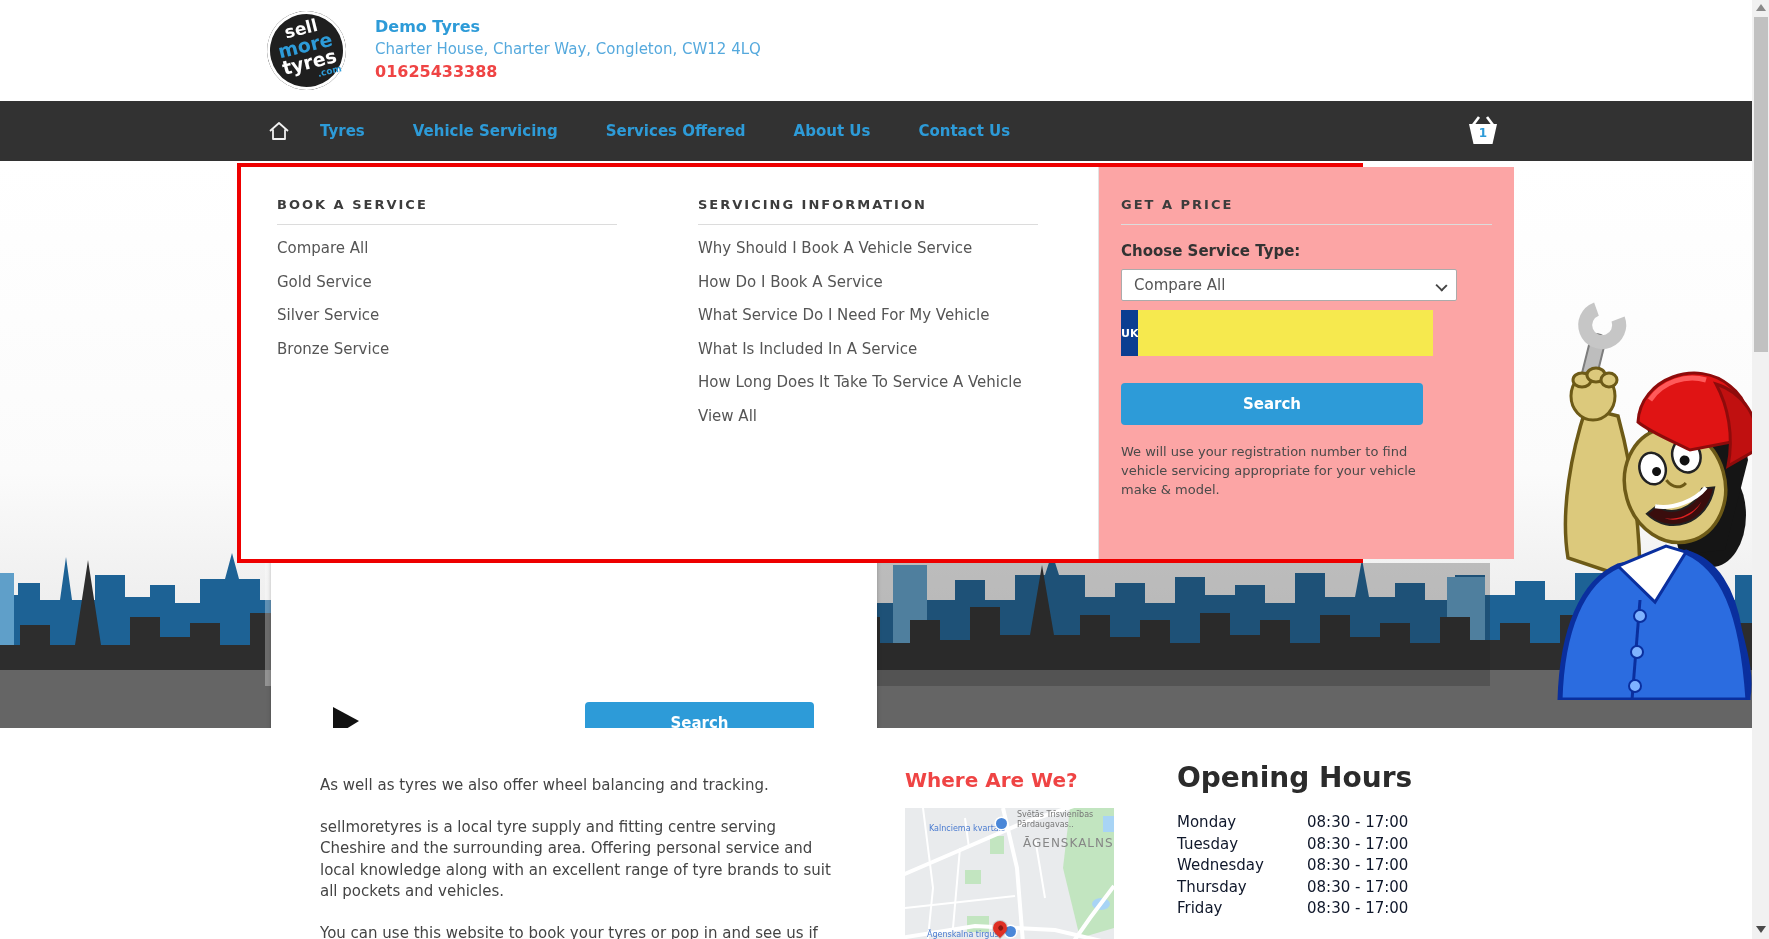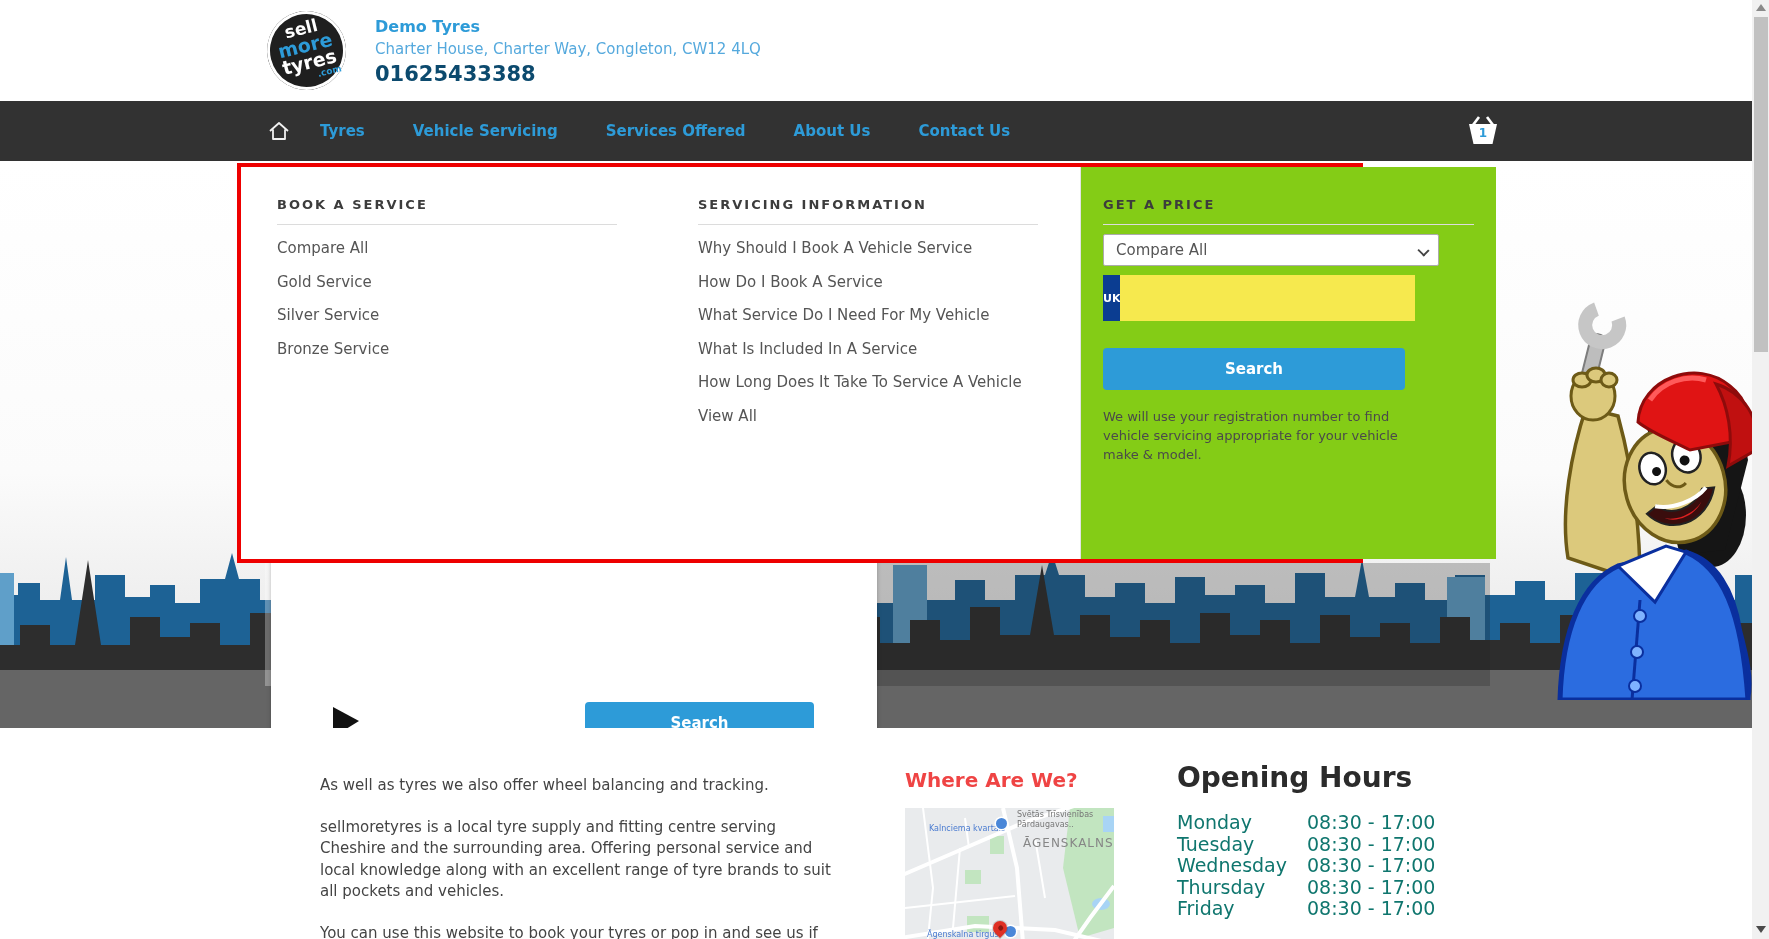--- a/index.html
+++ b/index.html
@@ -13,21 +13,21 @@
     background:#1f1f1f; transform:rotate(-14deg); display:flex; flex-direction:column;
     align-items:center; justify-content:center; line-height:0.92; box-shadow:0 0 0 3px #fff inset; }
   .logo span { display:block; font-weight:bold; }
   .logo .w1 { color:#fff; font-size:17px; }
   .logo .w2 { color:#2d9bd8; font-size:19px; }
   .logo .w3 { color:#fff; font-size:19px; }
   .logo .w4 { color:#2d9bd8; font-size:9px; align-self:flex-end; margin-right:10px; }
   .shopinfo { position:absolute; left:375px; top:17px; }
   .shopinfo .name { color:#2d9bd8; font-weight:bold; font-size:16px; }
   .shopinfo .addr { color:#55a9dd; font-size:15px; margin-top:4px; }
-  .shopinfo .phone { color:#0c4a6e; font-weight:bold; font-size:21px; margin-top:4px; }
+  .shopinfo .phone { color:#ef4444; font-weight:bold; font-size:16px; margin-top:4px; }
 
   
   .navbar { position:absolute; left:0; top:101px; width:1752px; height:60px; background:#323232;
     display:flex; align-items:center; padding-left:262px; }
   .homebtn { width:34px; height:34px; display:flex; align-items:center; justify-content:center; cursor:pointer; }
   .nav-item { color:#2d9bd8; font-weight:bold; font-size:15px; padding:0 24px; cursor:pointer; }
   .basket { position:absolute; left:1464px; top:12px; width:38px; height:38px; cursor:pointer; }
   .basket .count { position:absolute; left:0; top:13px; width:38px; text-align:center;
     color:#2d9bd8; font-size:12px; font-weight:bold; }
 
@@ -51,21 +51,21 @@
     color:#fff; font-size:11px; font-weight:bold; text-align:center; line-height:16px;
     font-family:"DejaVu Serif","Liberation Serif",serif; vertical-align:-2px; margin-right:5px; }
   .mechanic { position:absolute; left:1490px; top:139px; width:272px; height:400px; }
 
   
   .megamenu { position:absolute; left:237px; top:163px; width:1126px; height:400px; background:#fff;
     border:4px solid #ee0000; z-index:30; }
   .mcol { position:absolute; top:0; height:392px; }
   .mcol1 { left:36px; width:340px; }
   .mcol2 { left:457px; width:340px; }
-  .mcol3 { left:839px; width:416px; background:#84cc16; border-left:1px solid #e3e3e3; padding:0 22px; }
+  .mcol3 { left:857px; width:416px; background:#fca5a5; border-left:1px solid #e3e3e3; padding:0 22px; }
   .mtitle { margin-top:30px; font-size:13px; font-weight:bold; letter-spacing:2px; color:#3c3c3c; }
   .mrule { border:none; border-top:1px solid #dcdcdc; margin-top:12px; }
   .mlink { margin-top:14px; font-size:15px; color:#555; cursor:pointer; line-height:1.3; }
   .flabel { margin-top:17px; font-size:15px; font-weight:bold; color:#333; }
   .fselect { position:relative; margin-top:9px; width:336px; height:32px; background:#fff;
     border:1px solid #ababab; border-radius:2px; font-size:15px; color:#555;
     display:flex; align-items:center; padding-left:12px; cursor:pointer; }
   .fselect .chev { position:absolute; right:10px; top:11px; width:9px; height:9px;
     border-right:2px solid #444; border-bottom:2px solid #444; transform:rotate(45deg) scale(1,0.9); }
   .plate { margin-top:9px; width:302px; height:46px; display:flex; }
@@ -89,21 +89,21 @@
   .lbl-gray { color:#777; }
   .lbl-caps { color:#868686; letter-spacing:1px; font-size:12px; }
   .map-pin { position:absolute; left:88px; top:113px; width:14px; height:14px; background:#df3025;
     border-radius:50% 50% 50% 0; transform:rotate(-45deg); box-shadow:0 0 0 1px rgba(0,0,0,0.15); }
   .map-pin::after { content:""; position:absolute; left:4.5px; top:4.5px; width:5px; height:5px;
     border-radius:50%; background:#8c1710; }
   .map-dot { position:absolute; width:11px; height:11px; border-radius:50%; background:#4a87d8;
     box-shadow:0 0 0 1.5px #fff; }
   .hours { position:absolute; left:1177px; top:33px; width:280px; }
   .hours h2 { font-size:28px; color:#2b2b2b; margin-bottom:18px; }
-  .hrow { display:flex; font-size:19px; color:#0f766e; line-height:21.5px; }
+  .hrow { display:flex; font-size:15px; color:#0f172a; line-height:21.5px; }
   .hrow .day { width:130px; }
 
   
   .scrollbar { position:absolute; right:0; top:0; width:17px; height:939px; background:#f1f1f1; z-index:50; }
   .sb-up { position:absolute; top:4px; left:4px; width:0; height:0;
     border-left:5px solid transparent; border-right:5px solid transparent; border-bottom:7px solid #8a8a8a; }
   .sb-down { position:absolute; bottom:6px; left:4px; width:0; height:0;
     border-left:5px solid transparent; border-right:5px solid transparent; border-top:7px solid #4a4a4a; }
   .sb-thumb { position:absolute; top:17px; left:1.5px; width:14px; height:335px; background:#c1c1c1; }
 </style>
@@ -225,20 +225,21 @@
       <div class="mlink">Why Should I Book A Vehicle Service</div>
       <div class="mlink">How Do I Book A Service</div>
       <div class="mlink">What Service Do I Need For My Vehicle</div>
       <div class="mlink">What Is Included In A Service</div>
       <div class="mlink">How Long Does It Take To Service A Vehicle</div>
       <div class="mlink">View All</div>
     </div>
     <div class="mcol mcol3">
       <div class="mtitle">GET A PRICE</div>
       <hr class="mrule">
+      <div class="flabel">Choose Service Type:</div>
       <div class="fselect">
         <span>Compare All</span>
         <span class="chev"></span>
       </div>
       <div class="plate">
         <span class="uk">UK</span>
         <input type="text" value="" style="">
       </div>
       <button class="gp-search">Search</button>
       <div class="gp-note">We will use your registration number to find vehicle servicing appropriate for your vehicle make &amp; model.</div>

